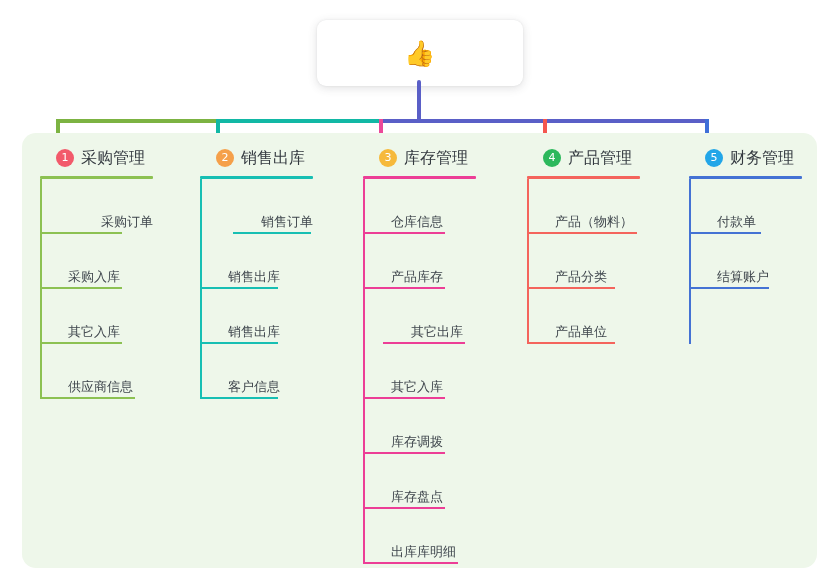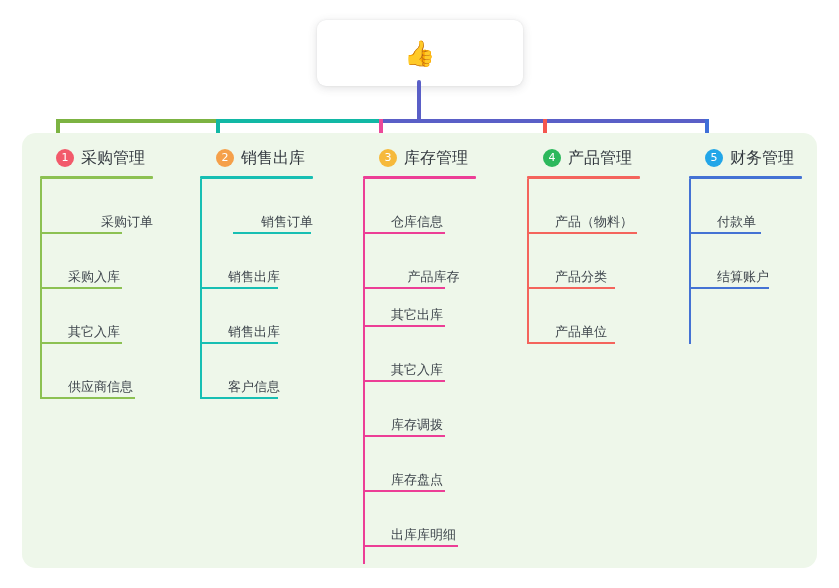--- a/index.html
+++ b/index.html
@@ -151,25 +151,25 @@
           <span class="badge" style="background: rgb(246, 185, 59);">3</span>
           <span class="head-label">库存管理</span>
         </div>
         <div class="head-rule" style="width: 113px; background: rgb(236, 62, 150);"></div>
         <div class="items" style="height: 385px;">
           <div class="spine" style="height: 385px; background: rgb(236, 62, 150);"></div>
           <div class="item" style="height: 55px;">
             <span class="item-label">仓库信息</span>
             <div class="item-rule" style="width: 82px; background: rgb(236, 62, 150);"></div>
           </div>
-          <div class="item" style="height: 55px; justify-content: center;">
+          <div class="item" style="height: 55px;">
             <span class="item-label">产品库存</span>
             <div class="item-rule" style="width: 82px; background: rgb(236, 62, 150);"></div>
           </div>
-          <div class="item" style="height: 38px;">
+          <div class="item" style="height: 55px; margin-left: 20px;">
             <span class="item-label">其它出库</span>
             <div class="item-rule" style="width: 82px; background: rgb(236, 62, 150);"></div>
           </div>
           <div class="item" style="height: 55px;">
             <span class="item-label">其它入库</span>
             <div class="item-rule" style="width: 82px; background: rgb(236, 62, 150);"></div>
           </div>
           <div class="item" style="height: 55px;">
             <span class="item-label">库存调拨</span>
             <div class="item-rule" style="width: 82px; background: rgb(236, 62, 150);"></div>

